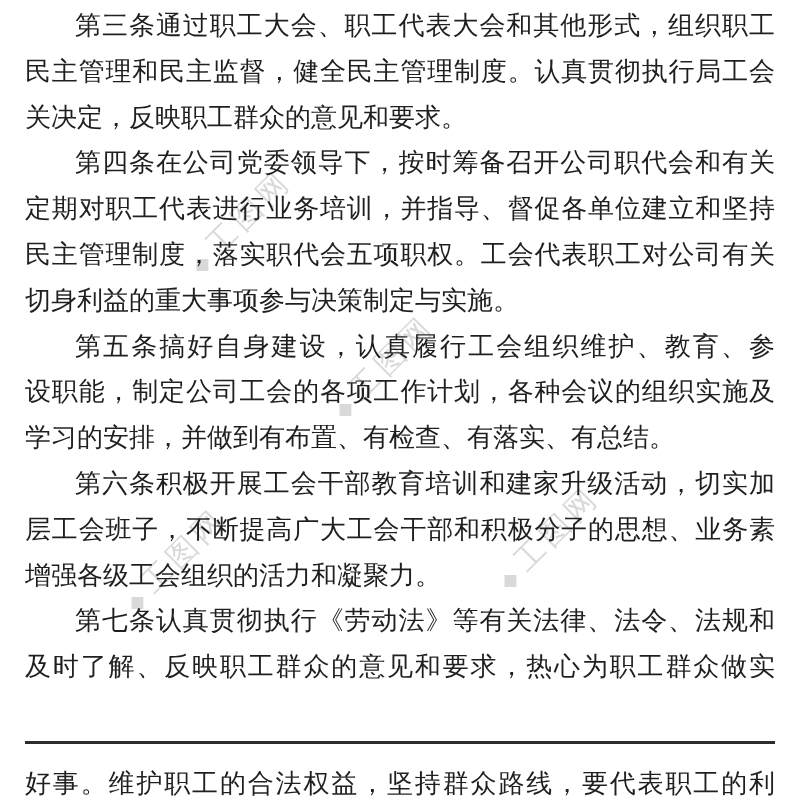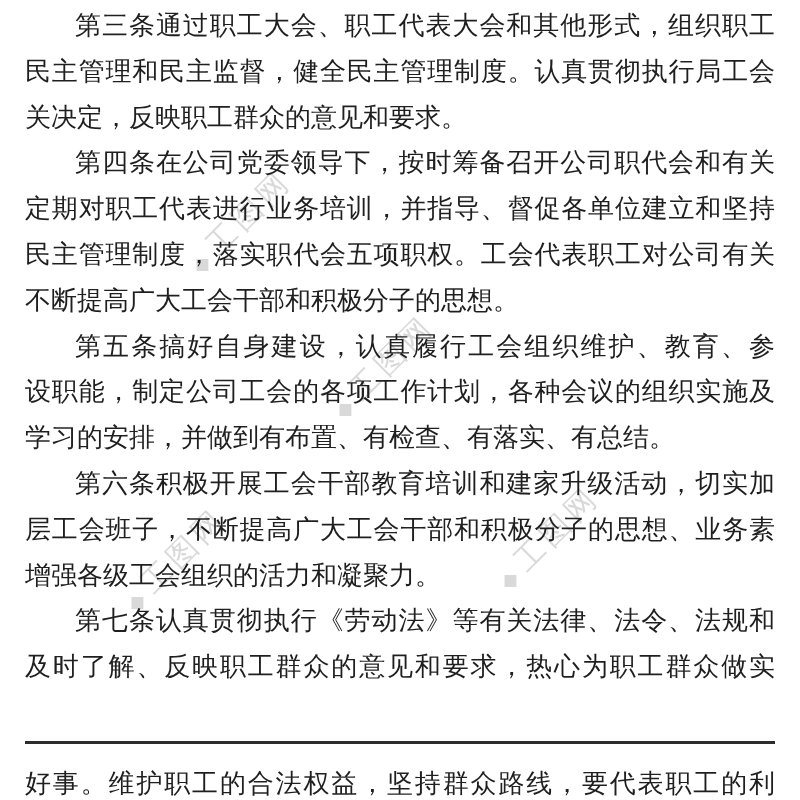--- a/index.html
+++ b/index.html
@@ -77,21 +77,21 @@
   <div class="content">
       <div class="para">
         <div class="line">第三条通过职工大会、职工代表大会和其他形式，组织职工参与</div>
         <div class="line">民主管理和民主监督，健全民主管理制度。认真贯彻执行局工会的有</div>
         <div class="line">关决定，反映职工群众的意见和要求。</div>
       </div>
       <div class="para">
         <div class="line">第四条在公司党委领导下，按时筹备召开公司职代会和有关会议，</div>
         <div class="line">定期对职工代表进行业务培训，并指导、督促各单位建立和坚持各项</div>
         <div class="line">民主管理制度，落实职代会五项职权。工会代表职工对公司有关职工</div>
-        <div class="line">不断提高广大工会干部和积极分子的思想。</div>
+        <div class="line">切身利益的重大事项参与决策制定与实施。</div>
       </div>
       <div class="para">
         <div class="line">第五条搞好自身建设，认真履行工会组织维护、教育、参与、建</div>
         <div class="line">设职能，制定公司工会的各项工作计划，各种会议的组织实施及各类</div>
         <div class="line">学习的安排，并做到有布置、有检查、有落实、有总结。</div>
       </div>
       <div class="para">
         <div class="line">第六条积极开展工会干部教育培训和建家升级活动，切实加强基</div>
         <div class="line">层工会班子，不断提高广大工会干部和积极分子的思想、业务素质，</div>
         <div class="line">增强各级工会组织的活力和凝聚力。</div>

